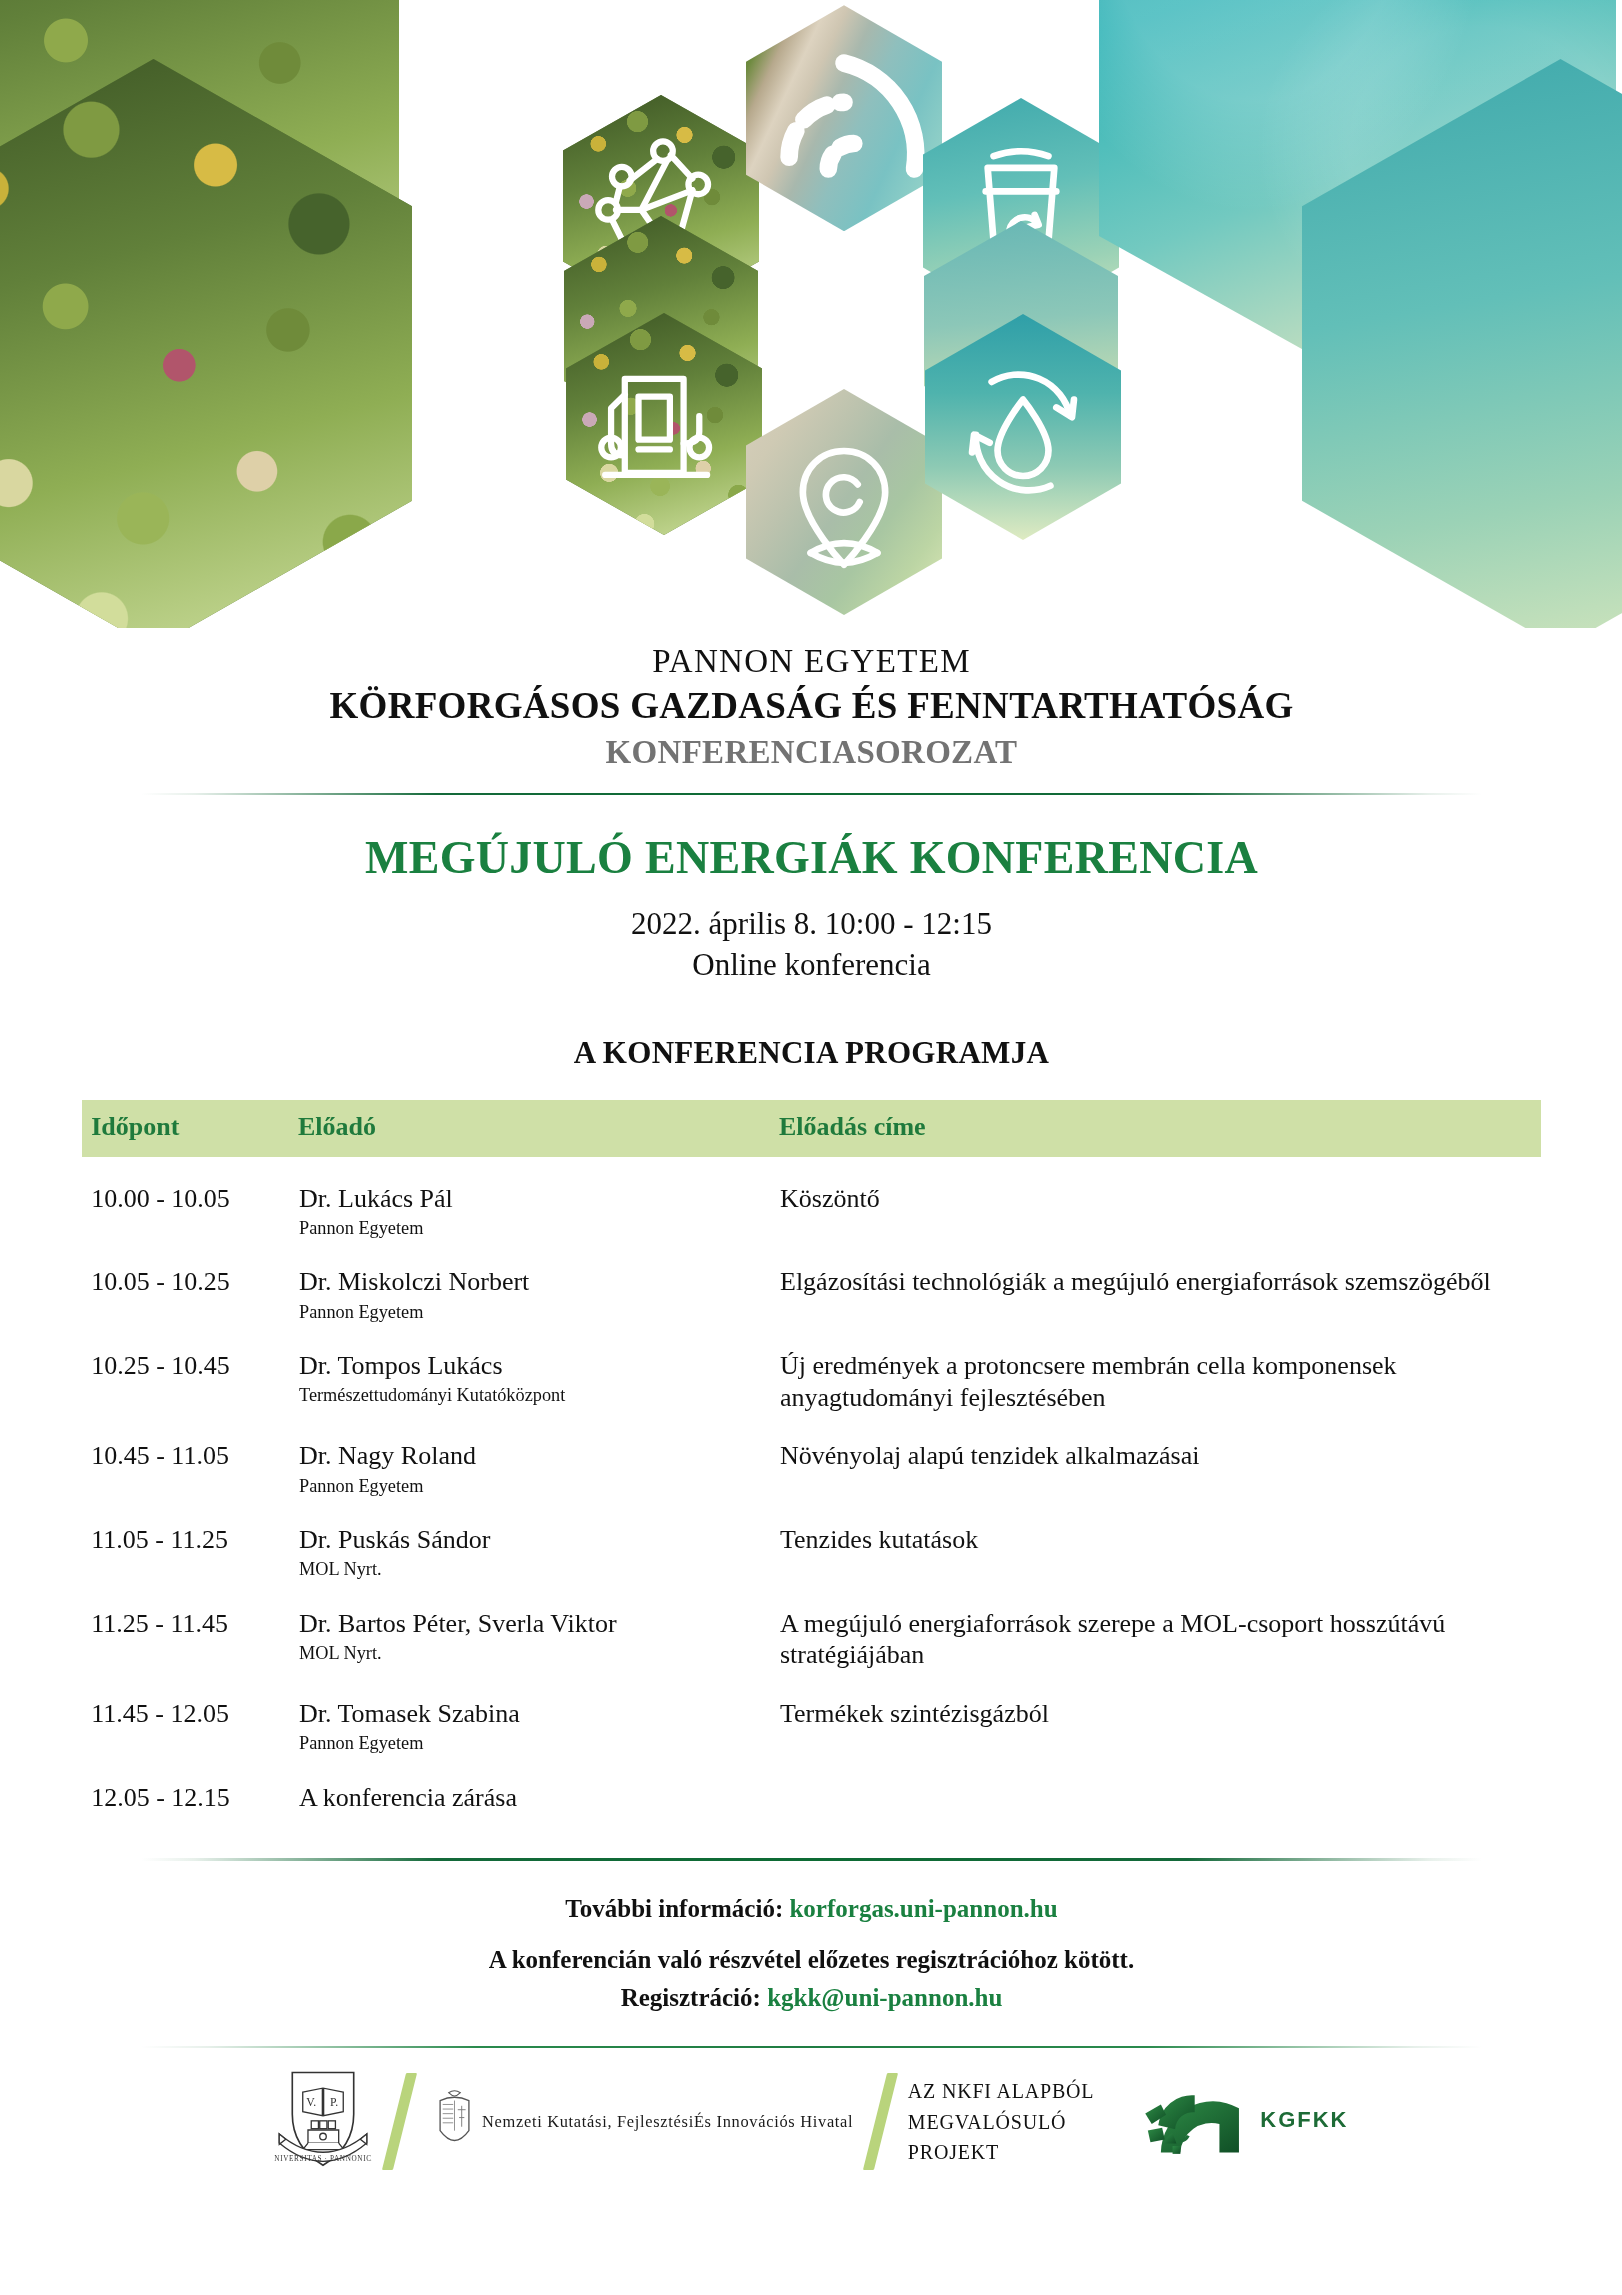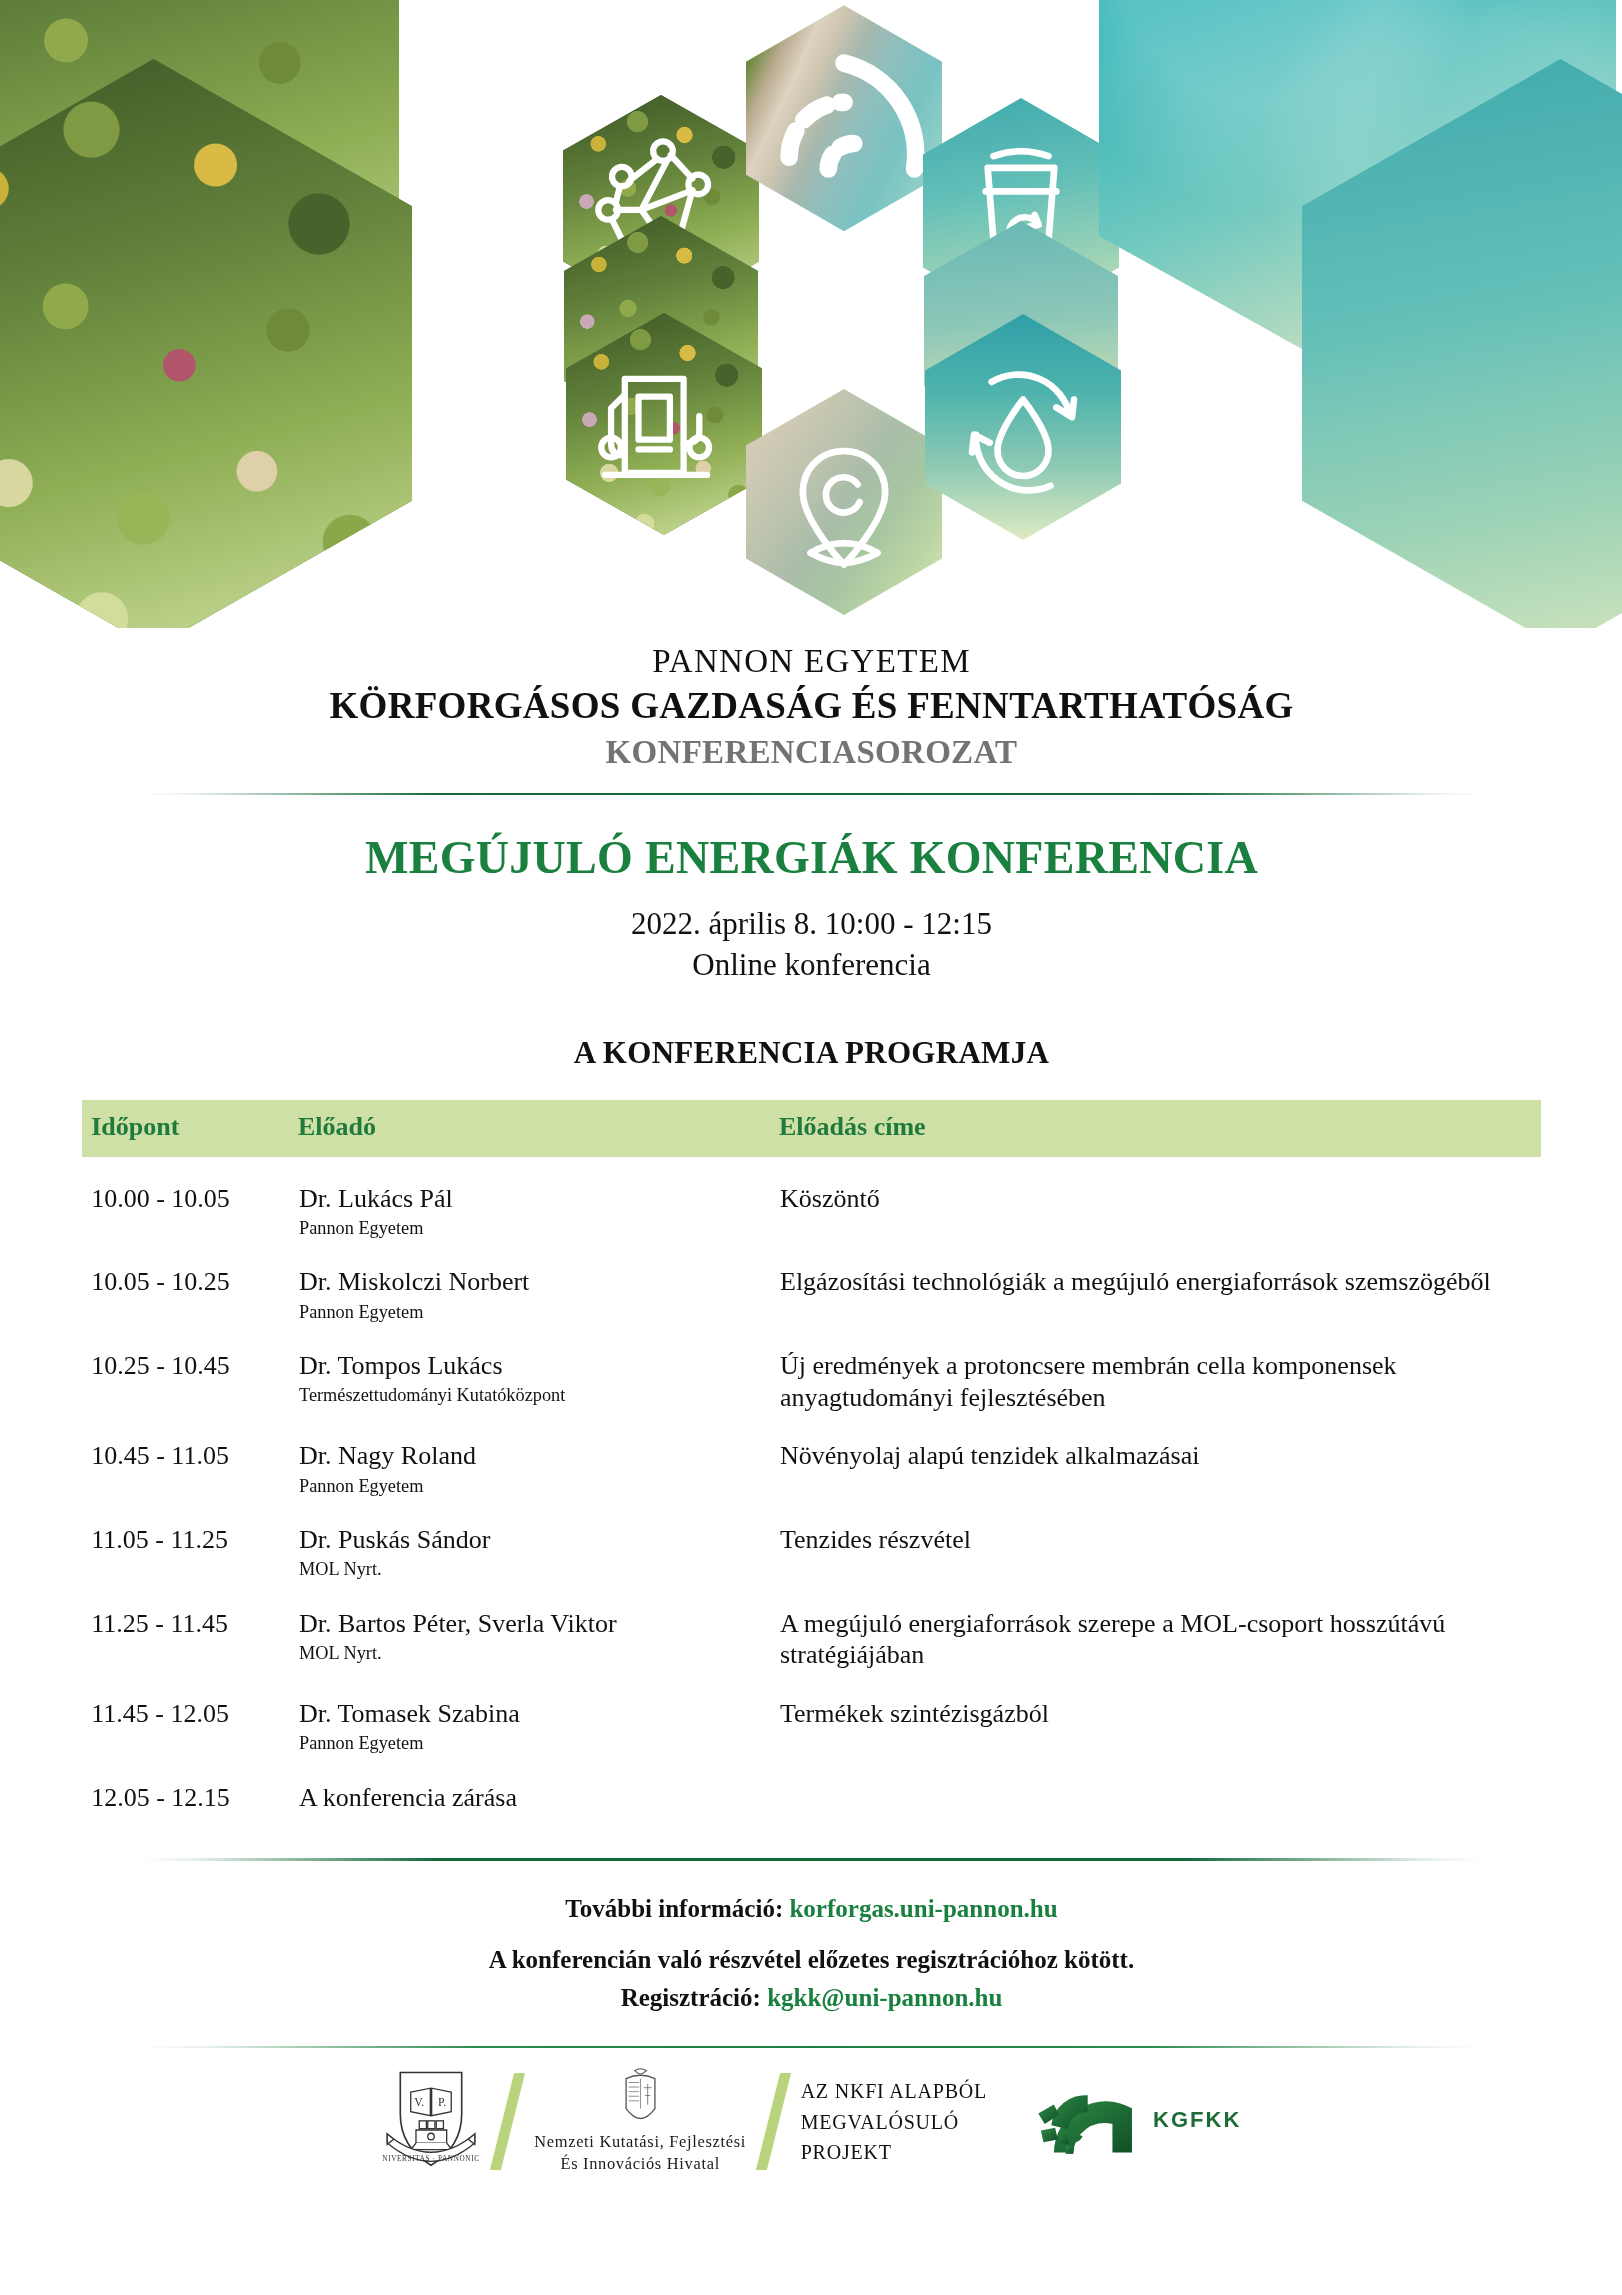--- a/index.html
+++ b/index.html
@@ -440,21 +440,21 @@
         </td>
         <td class="cell-title">Növényolaj alapú tenzidek alkalmazásai</td>
       </tr>
 
       <tr>
         <td class="cell-time">11.05 - 11.25</td>
         <td class="cell-speaker">
           <span class="spk-name">Dr. Puskás Sándor</span>
           <span class="spk-aff">MOL Nyrt.</span>
         </td>
-        <td class="cell-title">Tenzides részvétel</td>
+        <td class="cell-title">Tenzides kutatások</td>
       </tr>
 
       <tr>
         <td class="cell-time">11.25 - 11.45</td>
         <td class="cell-speaker">
           <span class="spk-name">Dr. Bartos Péter, Sverla Viktor</span>
           <span class="spk-aff">MOL Nyrt.</span>
         </td>
         <td class="cell-title">A megújuló energiaforrások szerepe a MOL-csoport hosszútávú stratégiájában</td>
       </tr>
@@ -525,21 +525,21 @@
       </text>
       <defs>
           <path id="mottoPath" d="M14 108 Q75 160 136 108"></path>
         </defs>
       <text x="75" y="143" font-family="'Liberation Serif', serif" font-size="11" fill="#333" text-anchor="middle" letter-spacing="1">VNIVERSITAS · PANNONICA</text>
     </svg>
   </div>
 
   <div class="slash"></div>
 
-  <div class="logo-slot" style="flex-direction:column;">
+  <div class="logo-slot" style="flex-direction:row;">
     <svg width="55" height="63" viewBox="0 0 84 96">
       <path d="M20 62 L20 16 Q42 6 64 16 L64 62 Q42 92 20 62 Z" fill="#fff" stroke="#555" stroke-width="2"></path>
       <path d="M42 16 L42 62" stroke="#777" stroke-width="1.2"></path>
       <g stroke="#777" stroke-width="1.2" fill="none">
         <path d="M24 22 L40 22 M24 29 L40 29 M24 36 L40 36 M24 43 L40 43 M24 50 L40 50"></path>
       </g>
       <path d="M47 30 L59 30 M53 24 L53 56" stroke="#777" stroke-width="1.4"></path>
       <path d="M49 42 L57 42" stroke="#777" stroke-width="1.4"></path>
       <path d="M33 4 Q42 -2 51 4 Q46 9 42 9 Q38 9 33 4 Z" fill="#fff" stroke="#555" stroke-width="1.6"></path>
     </svg>

